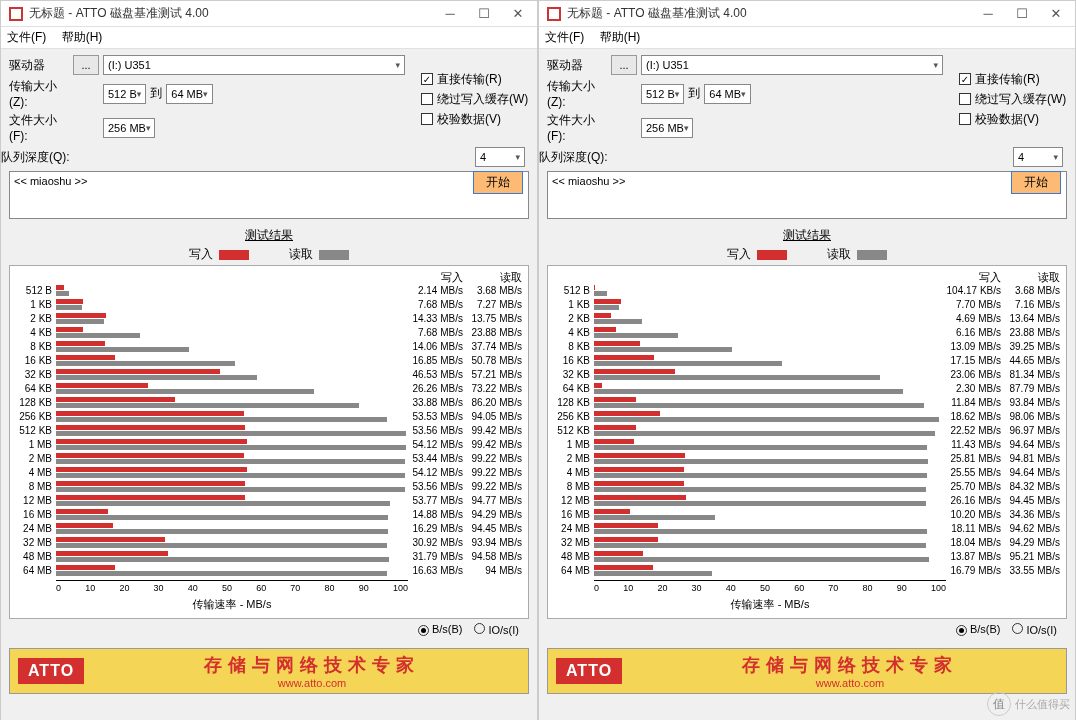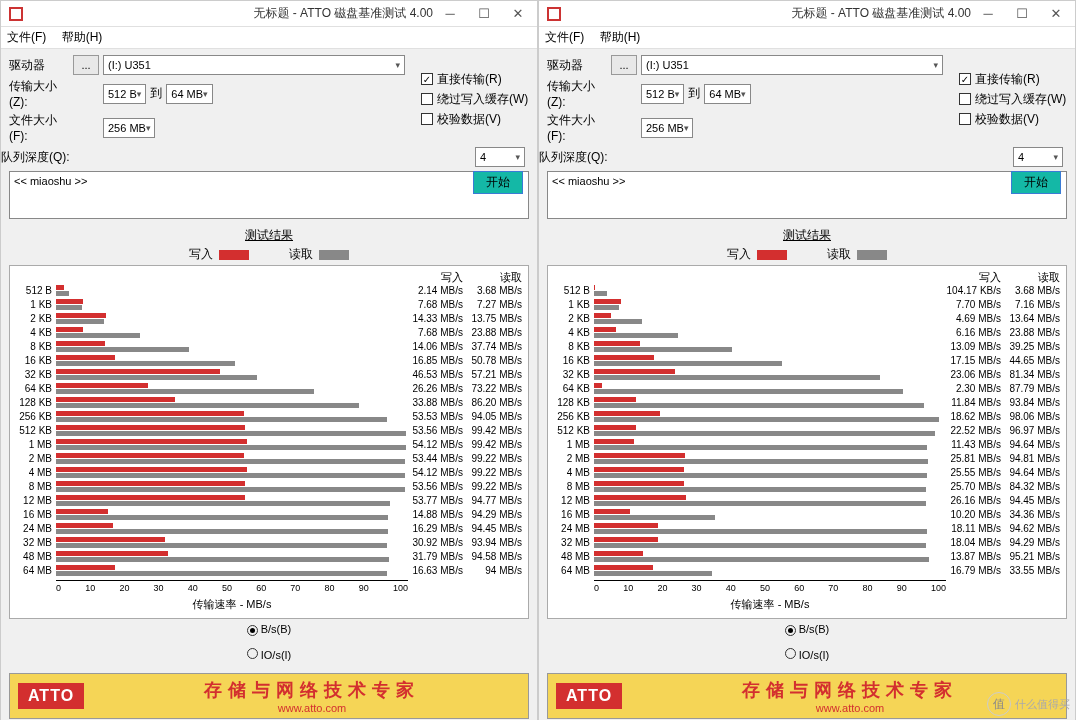--- a/index.html
+++ b/index.html
@@ -1,58 +1,58 @@
 <!DOCTYPE html>
 <html><head>
 <meta charset="utf-8">
 <style>
 * { box-sizing: border-box; margin: 0; padding: 0; }
 body { font-family: "Microsoft YaHei", "SimSun", Arial, sans-serif; font-size: 11px; background: #fff; width: 1076px; height: 720px; position: relative; }
 .duo { display: flex; }
 .panel { width: 538px; background: #f0f0f0; border: 1px solid #ccc; }
-.titlebar { display: flex; align-items: center; height: 26px; padding: 0 2px; background: #fff; border-bottom: 1px solid #e0e0e0; text-align: right; }
+.titlebar { display: flex; align-items: center; height: 26px; padding: 0 2px; background: #fff; border-bottom: 1px solid #e0e0e0; }
 .titlebar .ico { width: 14px; height: 14px; background: #c33; margin: 0 6px; display: inline-block; position: relative; }
 .titlebar .ico::after { content:""; position:absolute; inset:2px; background:#fff; }
 .titlebar .t { flex: 1; font-size: 12px; color: #333; }
 .winbtns { display: flex; }
 .winbtn { width: 34px; height: 22px; display: flex; align-items: center; justify-content: center; color: #555; font-size: 13px; }
 .menubar { padding: 2px 6px; font-size: 12px; background:#fff; border-bottom:1px solid #e0e0e0;}
 .menubar span { margin-right: 12px; }
 .form { padding: 6px 8px 4px 8px; display: grid; grid-template-columns: 60px 26px 1fr 120px; gap: 3px 4px; align-items:center; }
 .form .lab { font-size: 12px; }
 .btn3 { border:1px solid #999; background:#e8e8e8; text-align:center; height:20px; line-height:18px; font-size:11px;}
 .sel, .dd { border:1px solid #888; background:#fff; height:20px; padding:0 4px; font-size:11px; display:flex; align-items:center; justify-content:space-between;}
 .dd::after{content:"▾"; font-size:9px; color:#555;}
 .right-opts { grid-column: 4; display:flex; flex-direction:column; gap:3px; padding-left:12px;}
 .chk { display:flex; align-items:center; gap:4px; font-size:12px;}
 .chk .box { width:12px; height:12px; border:1px solid #333; background:#fff; display:flex; align-items:center; justify-content:center; font-size:10px; color:#000;}
 .row2 { display:flex; gap:4px; align-items:center;}
 .row2 .to { font-size:12px;}
 .qd { display:flex; justify-content:space-between; align-items:center; gap:6px; padding:0 12px 4px 0; font-size:12px;}
 .qd .dd{width:50px;}
 .descbox { margin:0 8px 6px 8px; border:1px solid #888; background:#fff; height:48px; display:flex; align-items:flex-start; justify-content:space-between; padding:3px 4px;}
-.startbtn { position:absolute; right:14px; margin-top:-2px; border:1px solid #3a7bd5; background:#14b8a6; padding:2px 12px; color:#000; font-size:12px;}
+.startbtn { position:absolute; right:14px; margin-top:-2px; border:1px solid #3a7bd5; background:#fdba74; padding:2px 12px; color:#000; font-size:12px;}
 .results { margin:8px 8px; }
 .results-title { text-align:center; font-size:12px; margin-bottom:2px; text-decoration:underline;}
 .legend { display:flex; justify-content:center; gap:40px; font-size:12px; margin-bottom:2px;}
 .legend .sw { display:inline-block; width:30px; height:10px; margin-left:6px; vertical-align:middle;}
 .legend .red{background:#d32f2f;} .legend .gray{background:#888;}
 .chart-wrap { display:flex; background:#fff; border:1px solid #aaa; padding:4px 2px 2px 2px;}
 .ylabels { width:44px; text-align:right; padding-right:4px; font-size:10px; line-height:14px;}
 .bars { flex:1; position:relative; }
 .barrow { height:14px; position:relative; }
 .barrow .rbar{position:absolute; height:5px; top:7px; background:#888;}
 .barrow .wbar{position:absolute; height:5px; top:1px; background:#d32f2f;}
 .xaxis { height:16px; position:relative; border-top:1px solid #000; margin-top:2px; display:flex; justify-content:space-between; font-size:9px; padding:2px 0 0 0;}
 .xlabel { text-align:center; font-size:11px; padding:1px 0 4px 0;}
 .vals { width:118px; font-size:10px; line-height:14px;}
 .vals .hdr{display:flex; font-size:11px; font-weight:normal;}
 .vals .hdr div{flex:1; text-align:right; padding-right:4px;}
 .vals .vrow{display:flex;} .vals .vrow div{flex:1; text-align:right; padding-right:4px;}
-.radios { display:flex; justify-content:flex-end; gap:12px; padding:4px 10px; font-size:11px; align-items:center;flex-direction:column;}
+.radios { display:flex; justify-content:flex-end; gap:12px; padding:4px 10px; font-size:11px; align-items:center;}
 .radio{width:11px;height:11px;border:1px solid #333;border-radius:50%;display:inline-flex;align-items:center;justify-content:center;margin-right:3px;}
 .radio.on::after{content:"";width:5px;height:5px;background:#000;border-radius:50%;}
 .footer { margin:2px 8px 6px 8px; background:#f5d556; border:1px solid #999; display:flex; align-items:center; padding:4px 8px; gap:20px;}
 .atto-logo { background:#d32f2f; color:#fff; font-weight:bold; font-size:16px; padding:4px 10px; letter-spacing:1px; font-family:Arial;}
 .slogan { flex:1; text-align:center; color:#d32f2f; font-size:18px; letter-spacing:6px; font-weight:bold;}
 .site{color:#d32f2f; font-size:11px; text-align:center;}
 .caption { text-align:center; font-size:20px; padding:18px 0; color:#222;}
 .watermark { position:absolute; right:6px; bottom:4px; font-size:11px; color:#aaa; display:flex; align-items:center; gap:4px;}
 .watermark .circ{width:24px;height:24px;border:1px solid #ccc;border-radius:50%;display:flex;align-items:center;justify-content:center;font-size:12px;color:#888;}
 </style>

